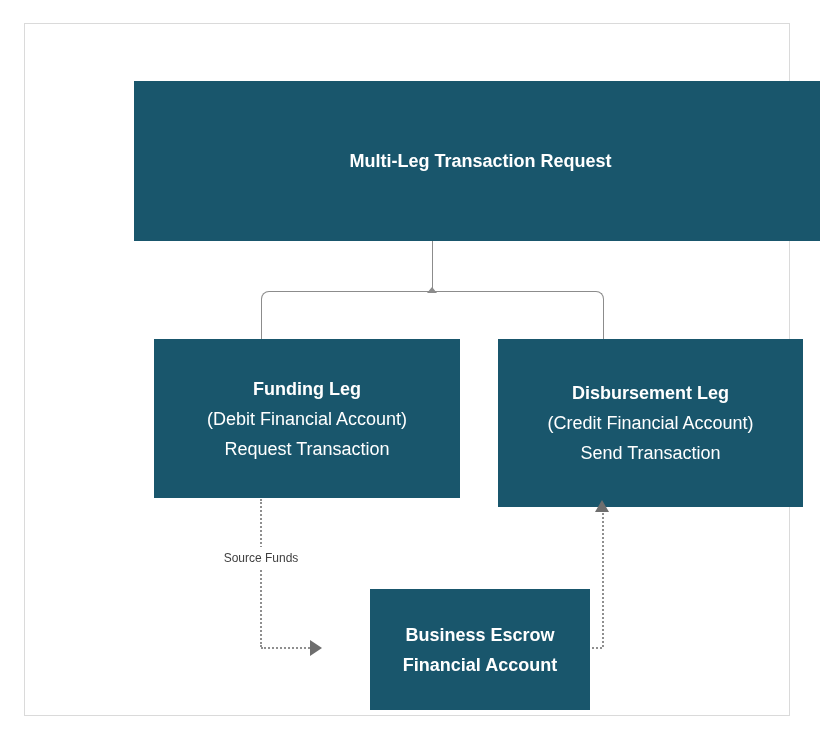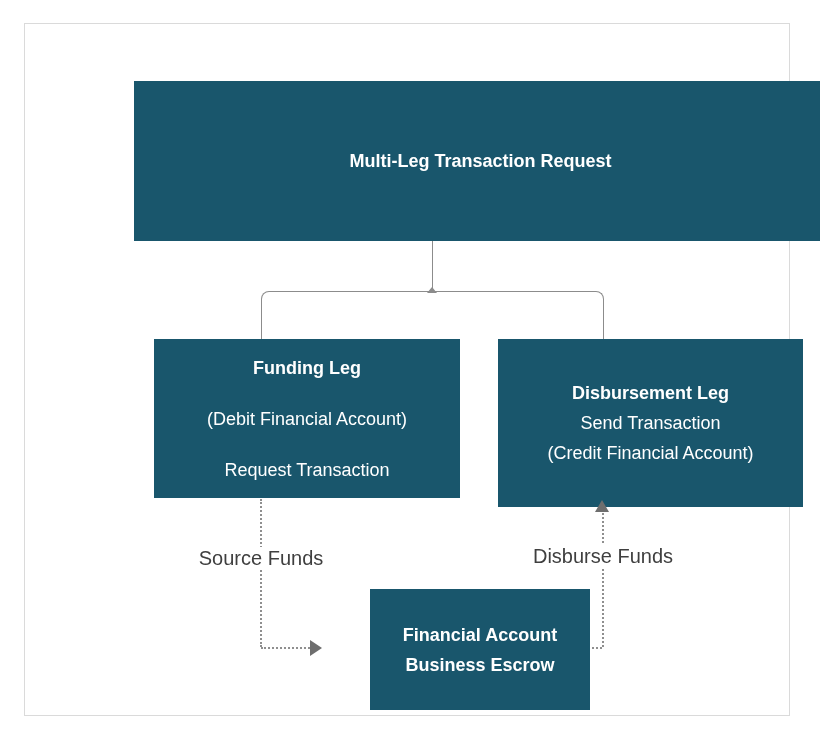--- a/index.html
+++ b/index.html
@@ -21,21 +21,21 @@
     position:absolute;left:24px;top:23px;width:764px;height:691px;
     border:1px solid var(--frame-border);background:var(--background);
   }
   .node{
     position:absolute;background:var(--node-fill);color:var(--node-text);
     display:flex;flex-direction:column;align-items:center;justify-content:center;
     text-align:center;font-size:18px;line-height:30px;margin-left:47px;
   }
   .node .t-bold{font-weight:bold;}
   .node-root{left:62px;top:57px;width:693px;height:160px;}
-  .node-funding{left:82px;top:315px;width:306px;height:159px;gap:21px;}
+  .node-funding{left:82px;top:315px;width:306px;height:159px;}
   .node-disbursement{left:426px;top:315px;width:305px;height:168px;}
   .node-escrow{left:298px;top:565px;width:220px;height:121px;font-weight:bold;}
   
   .stem{
     position:absolute;left:407px;top:217px;width:0;height:51px;
     border-left:1.5px solid var(--connector-line);
   }
   .junction-peak{
     position:absolute;left:402px;top:263px;width:0;height:0;
     border-left:5px solid transparent;border-right:5px solid transparent;
@@ -61,21 +61,21 @@
     border-left:12px solid var(--arrowhead);
   }
   .arrow-up{
     position:absolute;left:570px;top:476px;width:0;height:0;
     border-left:7px solid transparent;border-right:7px solid transparent;
     border-bottom:12px solid var(--arrowhead);
   }
   .edge-label{
     position:absolute;transform:translateX(-50%);
     background:var(--background);color:var(--edge-label-text);
-    font-size:20px;line-height:20px;padding:1px 5px;white-space:nowrap;z-index:5;
+    font-size:12px;line-height:20px;padding:1px 5px;white-space:nowrap;z-index:5;
   }
   .edge-label-source{left:236px;top:523px;}
   .edge-label-disburse{left:578px;top:521px;}
 </style>
 </head>
 <body>
 
 <div class="canvas">
   <div class="frame">
 
@@ -88,33 +88,32 @@
     <div class="branch"></div>
 
     <div class="node node-funding">
       <div class="t-bold">Funding Leg</div>
       <div>(Debit Financial Account)</div>
       <div>Request Transaction</div>
     </div>
 
     <div class="node node-disbursement">
       <div class="t-bold">Disbursement Leg</div>
+      <div>(Credit Financial Account)</div>
       <div>Send Transaction</div>
-      <div>(Credit Financial Account)</div>
     </div>
 
     <div class="dash-v dash-left-v"></div>
     <div class="dash-h dash-left-h"></div>
     <div class="arrow-right"></div>
     <div class="edge-label edge-label-source">Source Funds</div>
 
     <div class="dash-h dash-right-h"></div>
     <div class="dash-v dash-right-v"></div>
     <div class="arrow-up"></div>
-    <div class="edge-label edge-label-disburse">Disburse Funds</div>
 
     <div class="node node-escrow">
+      <div class="t-bold">Business Escrow</div>
       <div class="t-bold">Financial Account</div>
-      <div class="t-bold">Business Escrow</div>
     </div>
 
   </div>
 </div>
 
 </body></html>

